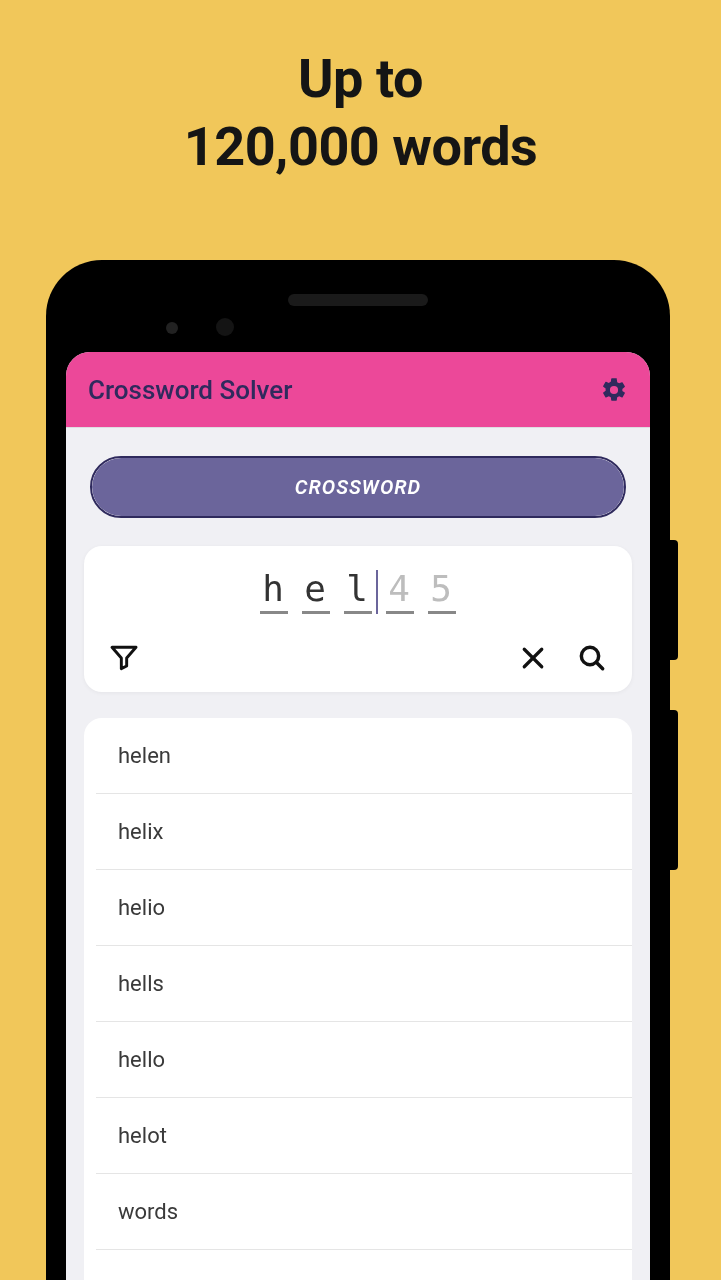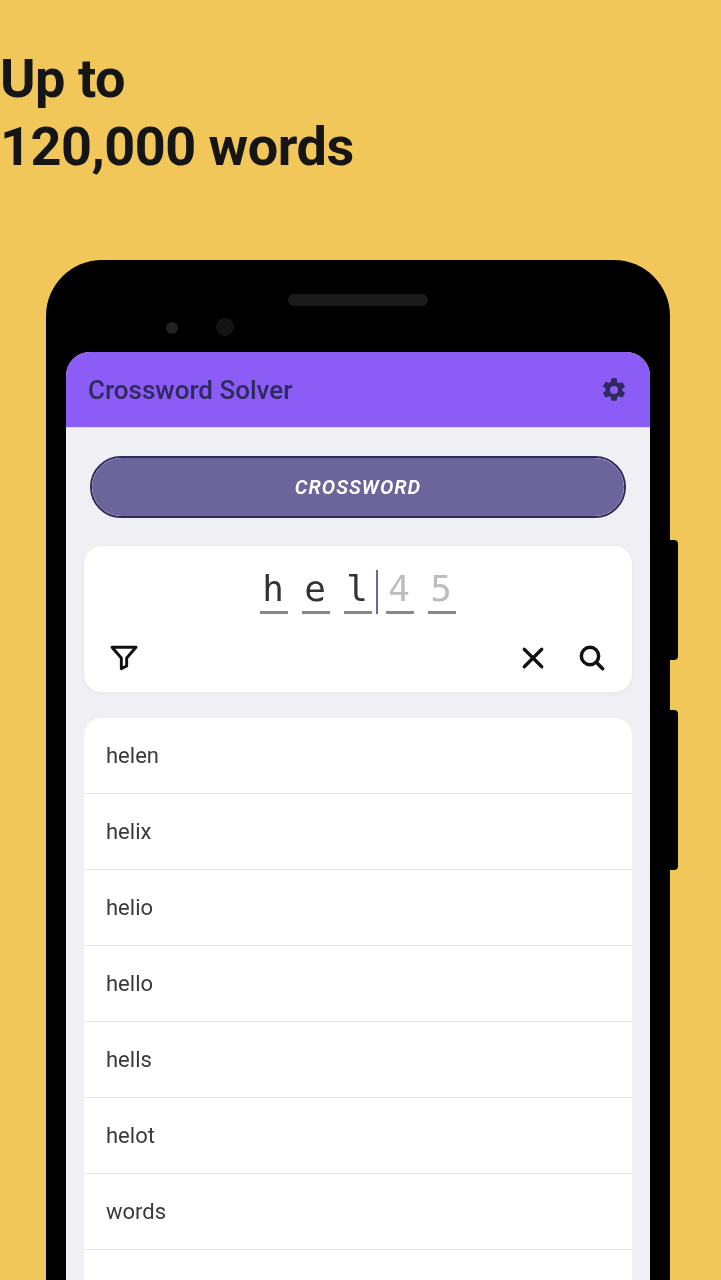--- a/index.html
+++ b/index.html
@@ -6,20 +6,21 @@
   html, body { width: 721px; height: 1280px; }
   body {
     background: #f1c75a;
     font-family: -apple-system, BlinkMacSystemFont, "Segoe UI", Roboto, Arial, sans-serif;
     overflow: hidden;
     position: relative;
   }
 
   
   .headline {
+    text-align: center;
     color: #151515;
     font-weight: 700;
     font-size: 54px;
     line-height: 1.25;
     padding-top: 45px;
     letter-spacing: -0.5px;
   }
 
   
   .phone {
@@ -86,21 +87,21 @@
     right: 20px;
     bottom: 0;
     background: #f0f0f4;
     border-radius: 24px 24px 0 0;
     overflow: hidden;
   }
 
   
   .app-bar {
     height: 76px;
-    background: #8b5cf6;
+    background: #ec4899;
     border-bottom: 1px solid #dedde2;
     display: flex;
     align-items: center;
     justify-content: space-between;
     padding: 0 22px;
   }
   .app-title {
     color: #2f2a5d;
     font-size: 26px;
     font-weight: 500;
@@ -197,20 +198,21 @@
   }
   .result-item {
     height: 76px;
     display: flex;
     align-items: center;
     padding: 0 22px;
     font-size: 22px;
     color: #3a3a3a;
     border-bottom: 1px solid #e5e5e5;
     cursor: pointer;
+    margin-left: 12px;
   }
   .result-item:last-child { border-bottom: none; }
 </style>
 </head>
 <body>
 
 <div class="headline">
   <div>Up to</div>
   <div>120,000 words</div>
 </div>
@@ -266,21 +268,21 @@
             </svg>
           </div>
         </div>
       </div>
     </div>
 
     <div class="results">
       <div class="result-item">helen</div>
       <div class="result-item">helix</div>
       <div class="result-item">helio</div>
+      <div class="result-item">hells</div>
       <div class="result-item">hello</div>
-      <div class="result-item">hells</div>
       <div class="result-item">helot</div>
       <div class="result-item">words</div>
       <div class="result-item">helps</div>
     </div>
 
   </div>
 </div>
 
 </body></html>

